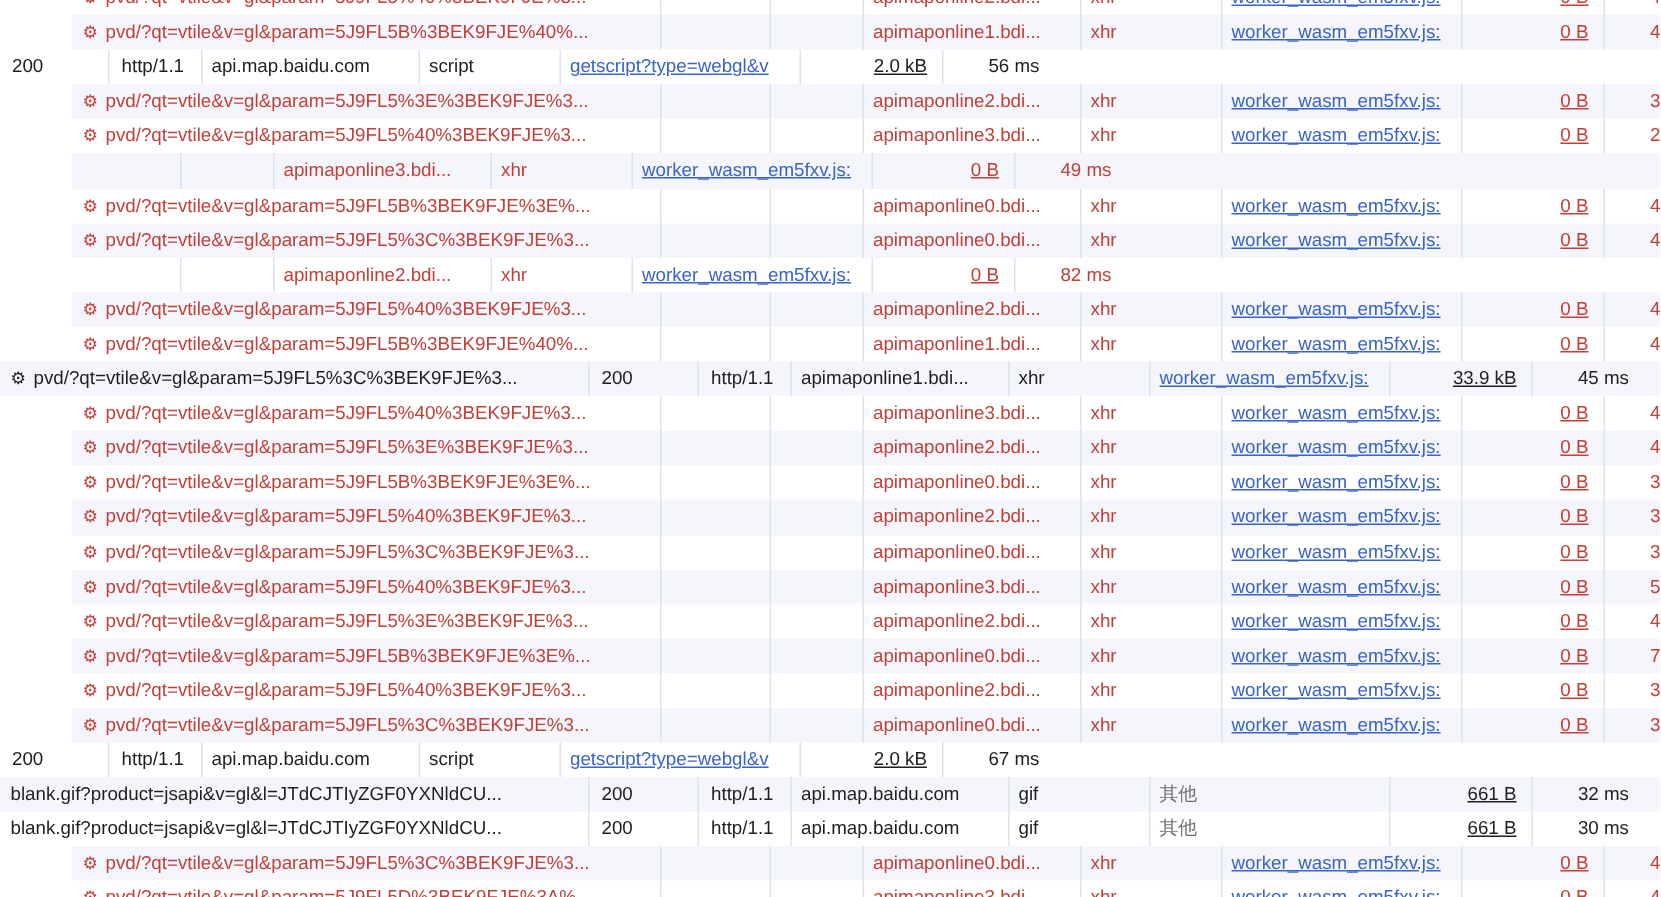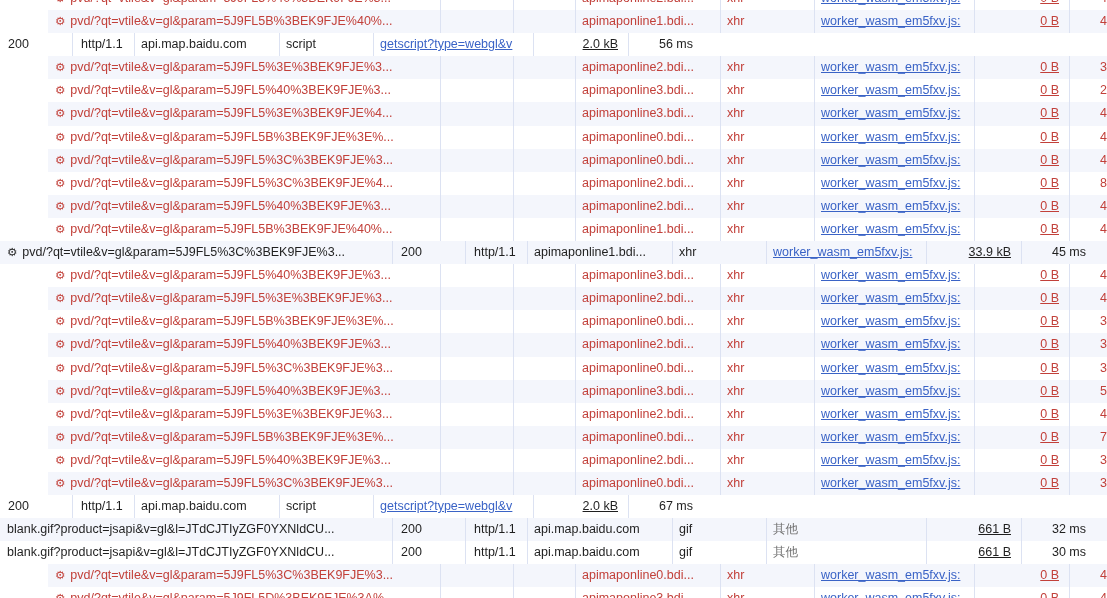--- a/index.html
+++ b/index.html
@@ -83,21 +83,20 @@
     <div class="cell c-status"></div>
     <div class="cell c-protocol"></div>
     <div class="cell c-domain">apimaponline3.bdi...</div>
     <div class="cell c-type">xhr</div>
     <div class="cell c-initiator"><a class="ilink">worker_wasm_em5fxv.js:</a></div>
     <div class="cell c-size">0 B</div>
     <div class="cell c-time">24 ms</div>
   </div>
 
   <div class="row failed">
-    <div class="cell c-name"><span class="gear">⚙</span><span class="nametext">pvd/?qt=vtile&amp;v=gl&amp;param=5J9FL5%3E%3BEK9FJE%4...</span></div>
     <div class="cell c-status"></div>
     <div class="cell c-protocol"></div>
     <div class="cell c-domain">apimaponline3.bdi...</div>
     <div class="cell c-type">xhr</div>
     <div class="cell c-initiator"><a class="ilink">worker_wasm_em5fxv.js:</a></div>
     <div class="cell c-size">0 B</div>
     <div class="cell c-time">49 ms</div>
   </div>
 
   <div class="row failed">
@@ -116,21 +115,20 @@
     <div class="cell c-status"></div>
     <div class="cell c-protocol"></div>
     <div class="cell c-domain">apimaponline0.bdi...</div>
     <div class="cell c-type">xhr</div>
     <div class="cell c-initiator"><a class="ilink">worker_wasm_em5fxv.js:</a></div>
     <div class="cell c-size">0 B</div>
     <div class="cell c-time">44 ms</div>
   </div>
 
   <div class="row failed">
-    <div class="cell c-name"><span class="gear">⚙</span><span class="nametext">pvd/?qt=vtile&amp;v=gl&amp;param=5J9FL5%3C%3BEK9FJE%4...</span></div>
     <div class="cell c-status"></div>
     <div class="cell c-protocol"></div>
     <div class="cell c-domain">apimaponline2.bdi...</div>
     <div class="cell c-type">xhr</div>
     <div class="cell c-initiator"><a class="ilink">worker_wasm_em5fxv.js:</a></div>
     <div class="cell c-size">0 B</div>
     <div class="cell c-time">82 ms</div>
   </div>
 
   <div class="row failed">

